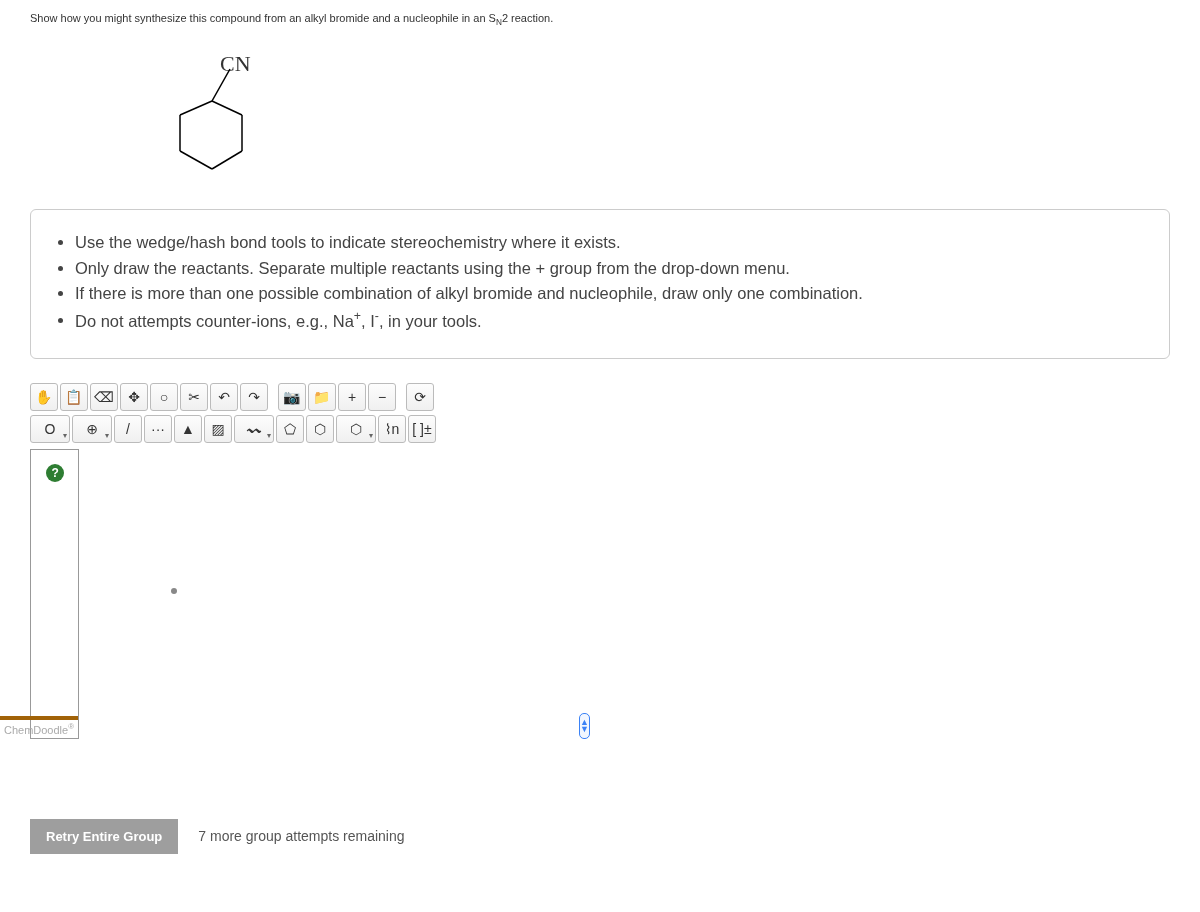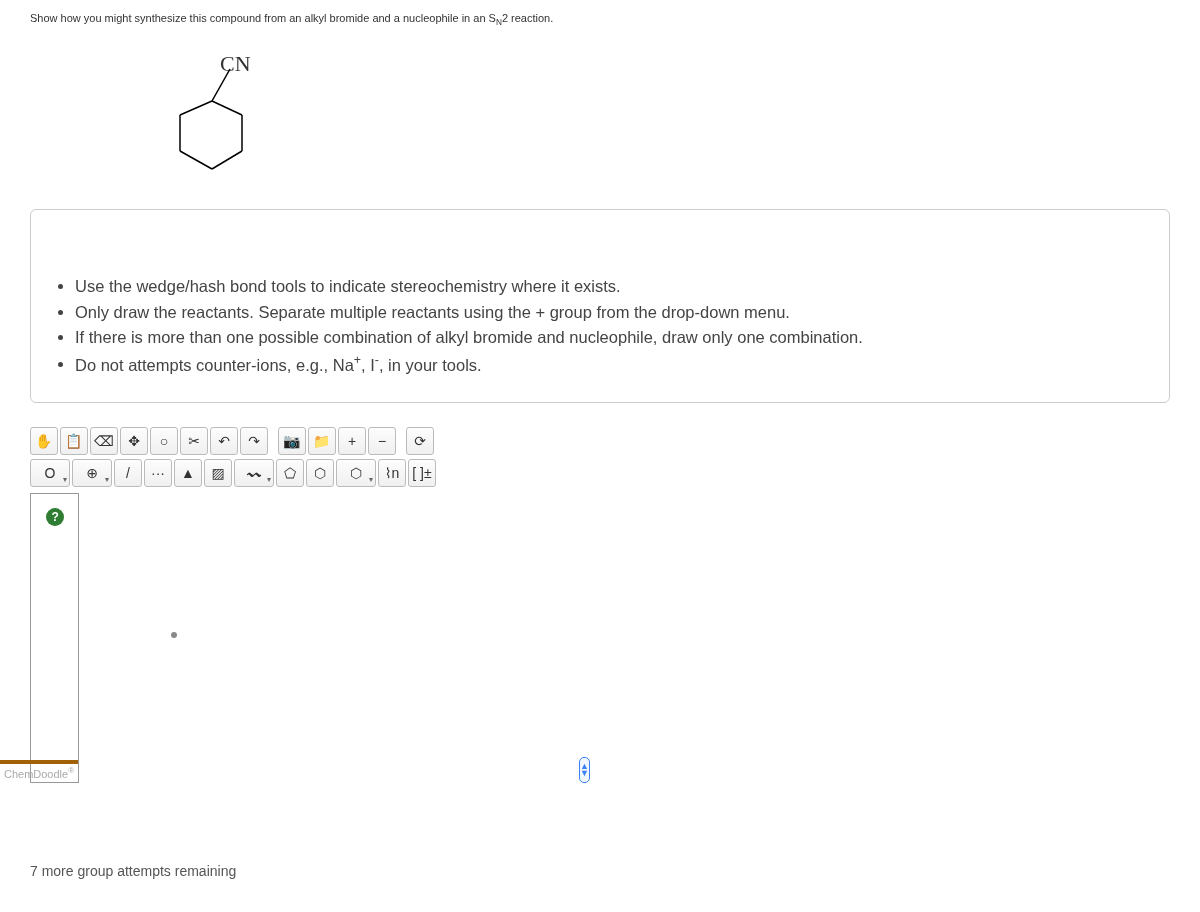--- a/index.html
+++ b/index.html
@@ -36,21 +36,20 @@
     }
     .instruction-box {
       border: 1px solid #ccc;
       border-radius: 6px;
       padding: 20px 22px 24px 22px;
       margin-bottom: 24px;
     }
     .instruction-box ul {
       list-style: disc;
       padding-left: 22px;
-      margin-top: 44px;
     }
     .instruction-box li {
       font-size: 16.5px;
       color: #444;
       line-height: 1.55;
     }
     .sup { vertical-align: super; font-size: 0.75em; }
     .editor-wrap {
       width: 560px;
     }
@@ -300,14 +299,15 @@
       <div class="canvas-brand"><span>ChemDoodle</span><sup>®</sup></div>
     </div>
     <div class="resize-widget">
       <span>▲</span>
       <span>▼</span>
     </div>
   </div>
 </div>
 
 <div class="actions">
+  <button class="btn-secondary">Retry Entire Group</button>
   <span class="attempts">7 more group attempts remaining</span>
 </div>
 
 </body></html>

